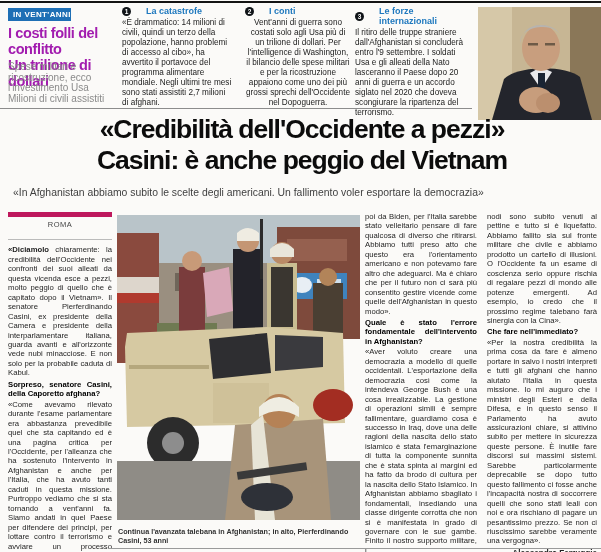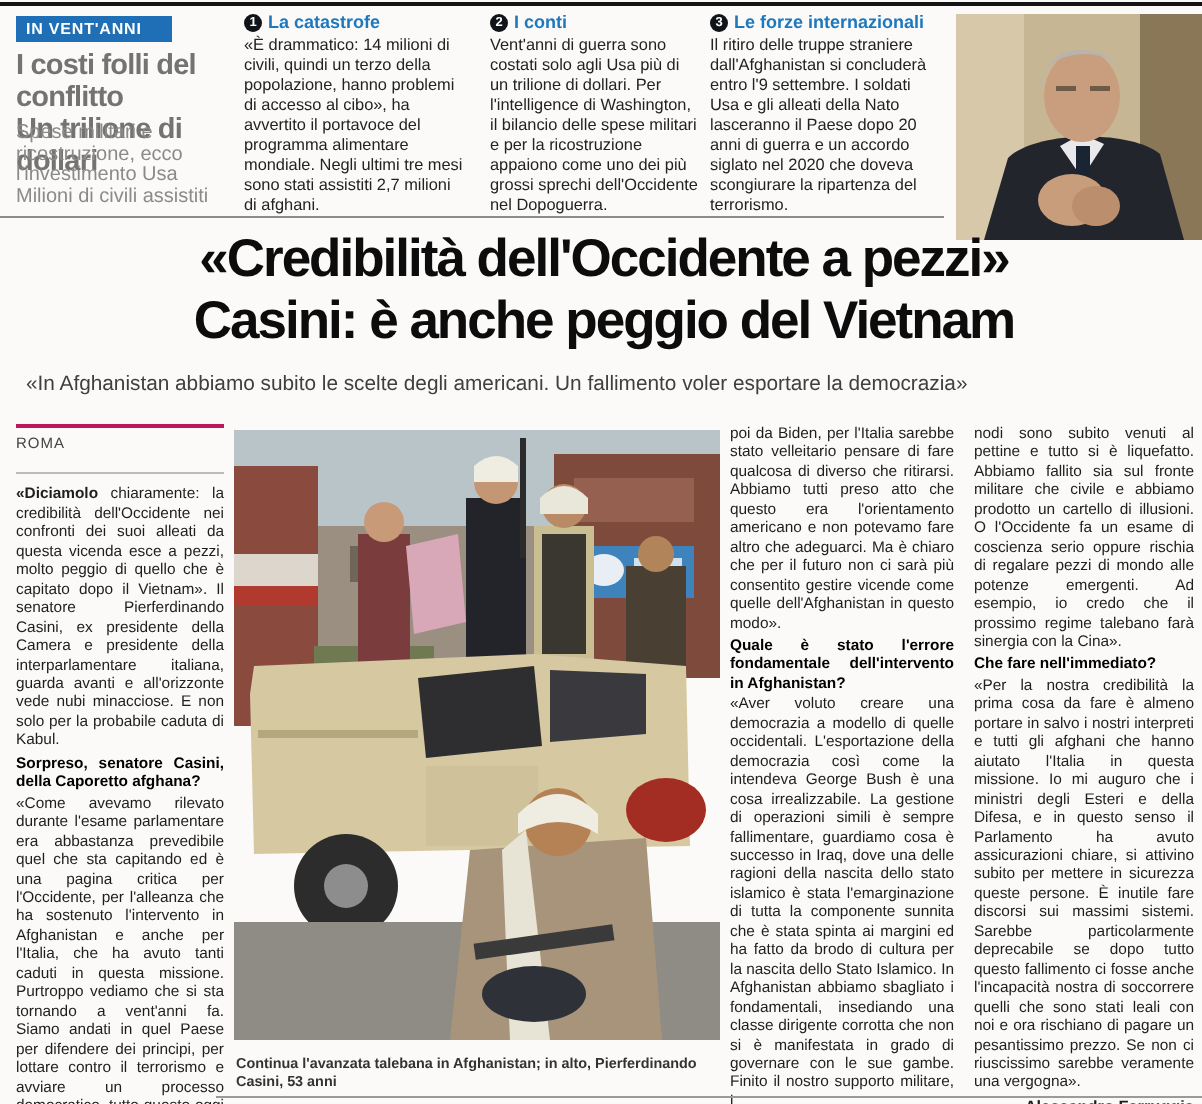--- a/index.html
+++ b/index.html
@@ -9,44 +9,44 @@
     margin:0 auto;
   }
   .abs{position:absolute;}
   
   .top-rule{left:0;top:1px;width:601px;height:2px;background:#141414;}
   .mid-rule{left:0;top:108px;width:472px;height:1px;background:#8c8c8c;}
   .bottom-rule{left:108px;top:548px;width:493px;height:1px;background:#9a9a9a;}
 
   
   .badge{left:8px;top:8px;background:#1e6fb5;color:#fff;font-size:8px;font-weight:bold;
-    letter-spacing:.4px;padding:2px 15px 2px 5px;text-align:right;}
+    letter-spacing:.4px;padding:2px 0 2px 5px;text-align:right;}
   .kicker-title{left:8px;top:25px;width:110px;font-size:14.5px;line-height:16px;
-    font-weight:800;letter-spacing:-.4px;color:#737373;}
+    font-weight:800;letter-spacing:-.4px;color:#a21caf;}
   .kicker-deck{left:8px;top:62px;width:106px;font-size:10px;line-height:10.5px;color:#8a8a8a;}
 
   .numitem{width:110px;top:6px;}
-  .numitem .head{font-size:9px;font-weight:bold;color:#1e78be;margin-bottom:2px;display:flex;align-items:center;gap:3px;}
+  .numitem .head{font-size:9px;font-weight:bold;color:#1e78be;margin-bottom:2px;display:flex;align-items:center;gap:15px;}
   .numitem .num{display:inline-flex;align-items:center;justify-content:center;width:9px;height:9px;
     border-radius:50%;background:#101418;color:#fff;font-size:6.5px;font-weight:bold;flex:0 0 9px;}
   .numitem .body{font-size:8.2px;line-height:10px;color:#222;}
-  #item1{left:122px;} #item2{left:245px;width:106px;} #item3{left:355px;width:116px;}
+  #item1{left:122px;} #item2{left:245px;width:106px;text-align:center;} #item3{left:355px;width:116px;}
 
   
   .headline{left:3px;top:114px;width:598px;font-weight:900;color:#0c0c0c;
     font-size:26.5px;line-height:31px;letter-spacing:-1px;white-space:nowrap;text-align:center;}
   .subhead{left:13px;top:187px;width:588px;font-size:10.4px;color:#3f3f3f;letter-spacing:0;}
 
   
   .col{font-size:7.7px;line-height:9.45px;text-align:justify;color:#1e1e1e;}
   #col1{left:8px;top:212px;width:104px;}
   #col3{left:365px;top:212px;width:112px;}
   #col4{left:487px;top:212px;width:110px;}
-  .dateline{border-top:2px solid #be185d;border-bottom:1px solid #bbb;
-    padding:3px 0 10px 0;margin-bottom:5px;font-size:7.5px;color:#444;letter-spacing:.5px;text-align:left;}
+  .dateline{border-top:5px solid #be185d;border-bottom:1px solid #bbb;
+    padding:3px 0 10px 0;margin-bottom:5px;font-size:7.5px;color:#444;letter-spacing:.5px;text-align:center;}
   .q{font-weight:bold;color:#000;margin:1px 0;}
   .lead{font-weight:bold;}
   .byline{font-weight:bold;text-align:right;font-size:8.2px;margin-top:3px;}
 
   
   .photo{display:block;}
   #casini{left:478px;top:7px;width:123px;height:113px;}
   #afghan{left:117px;top:215px;width:243px;height:305px;}
   .caption{left:118px;top:527px;width:250px;font-size:7.2px;font-weight:bold;color:#333;}
 </style>

